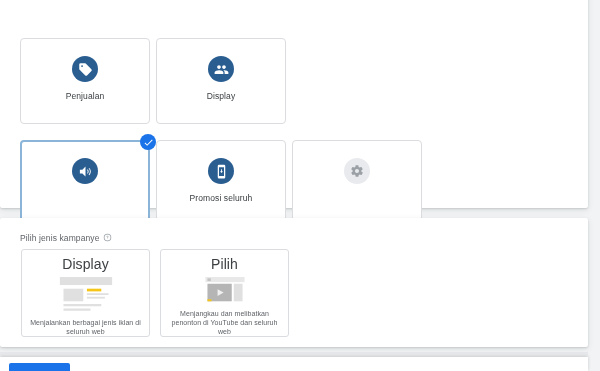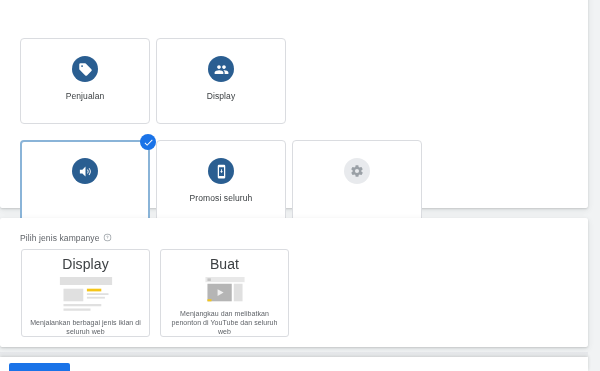--- a/index.html
+++ b/index.html
@@ -313,21 +313,21 @@
         <rect x="30" y="13" width="16" height="3" fill="#f5c518"></rect>
         <rect x="30" y="18" width="24" height="2" fill="#e0e0e0"></rect>
         <rect x="30" y="22" width="20" height="2" fill="#e0e0e0"></rect>
         <rect x="4" y="30" width="42" height="2.5" fill="#e0e0e0"></rect>
         <rect x="4" y="35" width="30" height="2.5" fill="#e0e0e0"></rect>
       </svg>
       <div class="type-desc">Menjalankan berbagai jenis iklan di seluruh web</div>
     </div>
 
     <div class="type-card">
-      <div class="type-title">Buat</div>
+      <div class="type-title">Pilih</div>
       <svg class="type-thumb" viewBox="0 0 58 40" aria-hidden="true">
         <rect x="0" y="0" width="58" height="8" fill="#e8e8e8"></rect>
         <rect x="3" y="2" width="5" height="4" fill="#c4c4c4"></rect>
         <rect x="0" y="8" width="58" height="32" fill="#ffffff"></rect>
         <rect x="3" y="10" width="36" height="26" fill="#b5b5b5"></rect>
         <polygon points="18,18 18,28 27,23" fill="#f0f0f0"></polygon>
         <rect x="3" y="33" width="6" height="3" fill="#f5c518"></rect>
         <rect x="42" y="10" width="13" height="26" fill="#e0e0e0"></rect>
       </svg>
       <div class="type-desc">Menjangkau dan melibatkan penonton di YouTube dan seluruh web</div>

